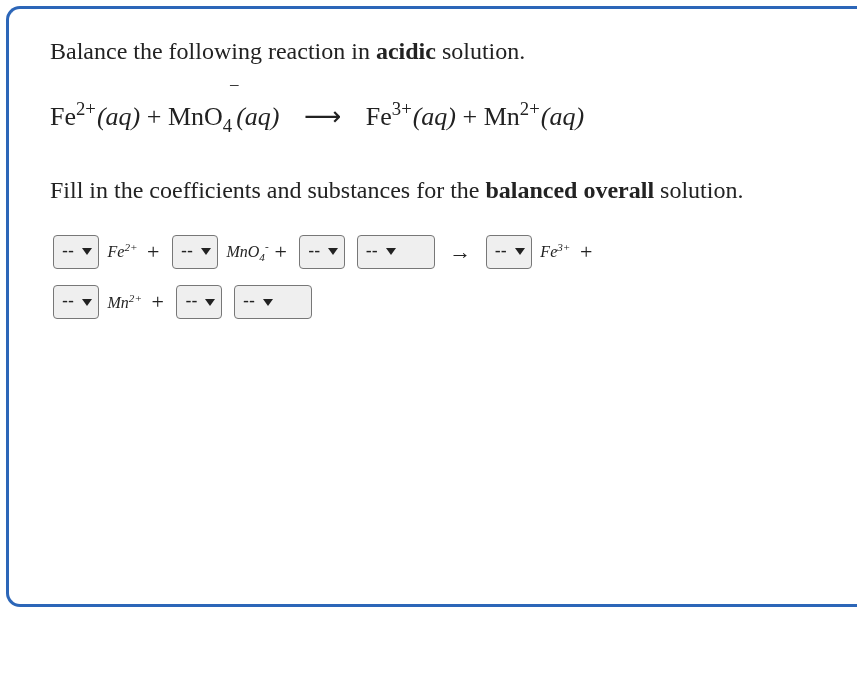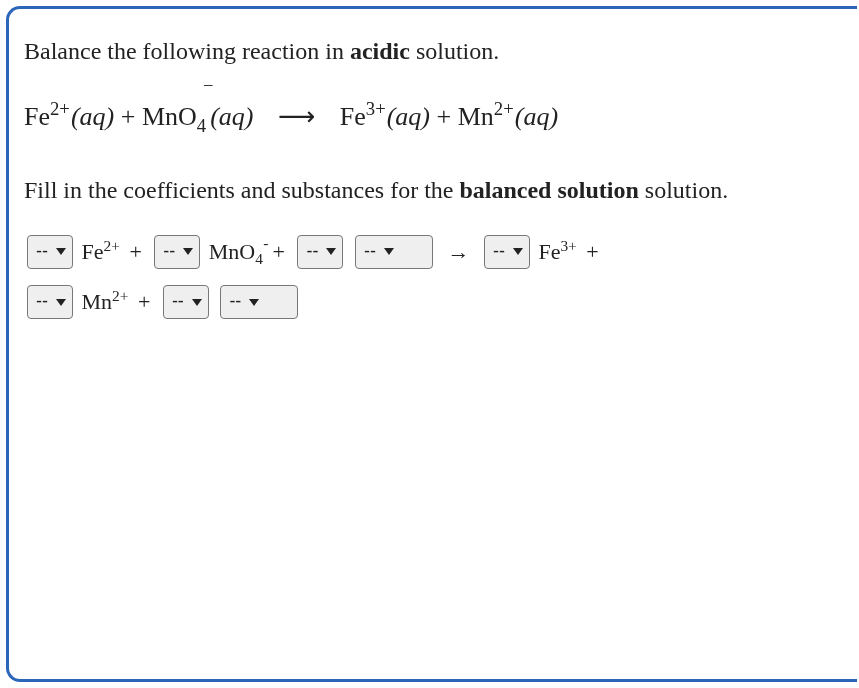--- a/index.html
+++ b/index.html
@@ -8,25 +8,25 @@
     font-size: 24px;
     color: #222;
     background:#fff;
     width:859px;
     box-sizing:border-box;
   }
   .card{
     border:3px solid #2c66b8;
     border-right:none;
     border-radius:14px 0 0 14px;
-    padding:24px 26px 30px 15px;
+    padding:24px 26px 30px 41px;
     margin:6px;
     box-sizing:border-box;
     width:851px;
-    height:676px;
+    height:601px;
     line-height:1.5;
   }
   strong{font-weight:700;}
   .eqline{
     font-family: Georgia, "Times New Roman", serif;
     font-size: 26px;
     margin-top: 28px;
     margin-bottom: 36px;
     white-space:nowrap;
   }
@@ -71,21 +71,21 @@
   .term{
     font-family: Georgia, "Times New Roman", serif;
     font-size:22px;
     vertical-align:middle;
   }
   .plus{margin:0 4px; vertical-align:middle;}
   .rarrow{margin:0 6px; vertical-align:middle;}
   .mno4 {display:inline-block; position:relative;}
   .mno4 .top{position:absolute; top:-0.6em; right:-0.4em; font-size:0.72em;}
   .mno4 .bot{position:relative; font-size:0.72em; top:0.35em;}
-  .species-small{font-size:22px;}
+  .species-small{font-size:16px;font-style:italic;}
   .species-small sup, .species-small sub{font-size:0.7em;}
 </style>
 </head>
 <body>
 
 <div class="card">
 
   <div>
     <span>Balance the following reaction in </span><strong>acidic</strong><span> solution.</span>
   </div>
@@ -94,21 +94,21 @@
     <span class="nb"><span>Fe</span><sup>2+</sup></span><span class="nb" style="font-style:italic; margin-left:1px;">(aq)</span>
     <span> + </span>
     <span class="nb"><span>MnO</span><span class="mno4"><sup class="top">−</sup><span class="bot">4</span></span></span><span class="nb" style="font-style:italic; margin-left:4px;">(aq)</span>
     <span class="arrow">⟶</span>
     <span class="nb"><span>Fe</span><sup>3+</sup></span><span class="nb" style="font-style:italic; margin-left:1px;">(aq)</span>
     <span> + </span>
     <span class="nb"><span>Mn</span><sup>2+</sup></span><span class="nb" style="font-style:italic; margin-left:1px;">(aq)</span>
   </div>
 
   <div style="margin-bottom:18px;">
-    <span>Fill in the coefficients and substances for the </span><strong>balanced solution</strong><span> solution.</span>
+    <span>Fill in the coefficients and substances for the </span><strong>balanced overall</strong><span> solution.</span>
   </div>
 
 
   <div class="input-eq">
     <span class="sel">
         <span class="val">--</span>
         <span class="chev"></span>
       </span>
     <span class="term species-small"><span>Fe</span><sup>2+</sup></span>
     <span class="plus term">+</span>

